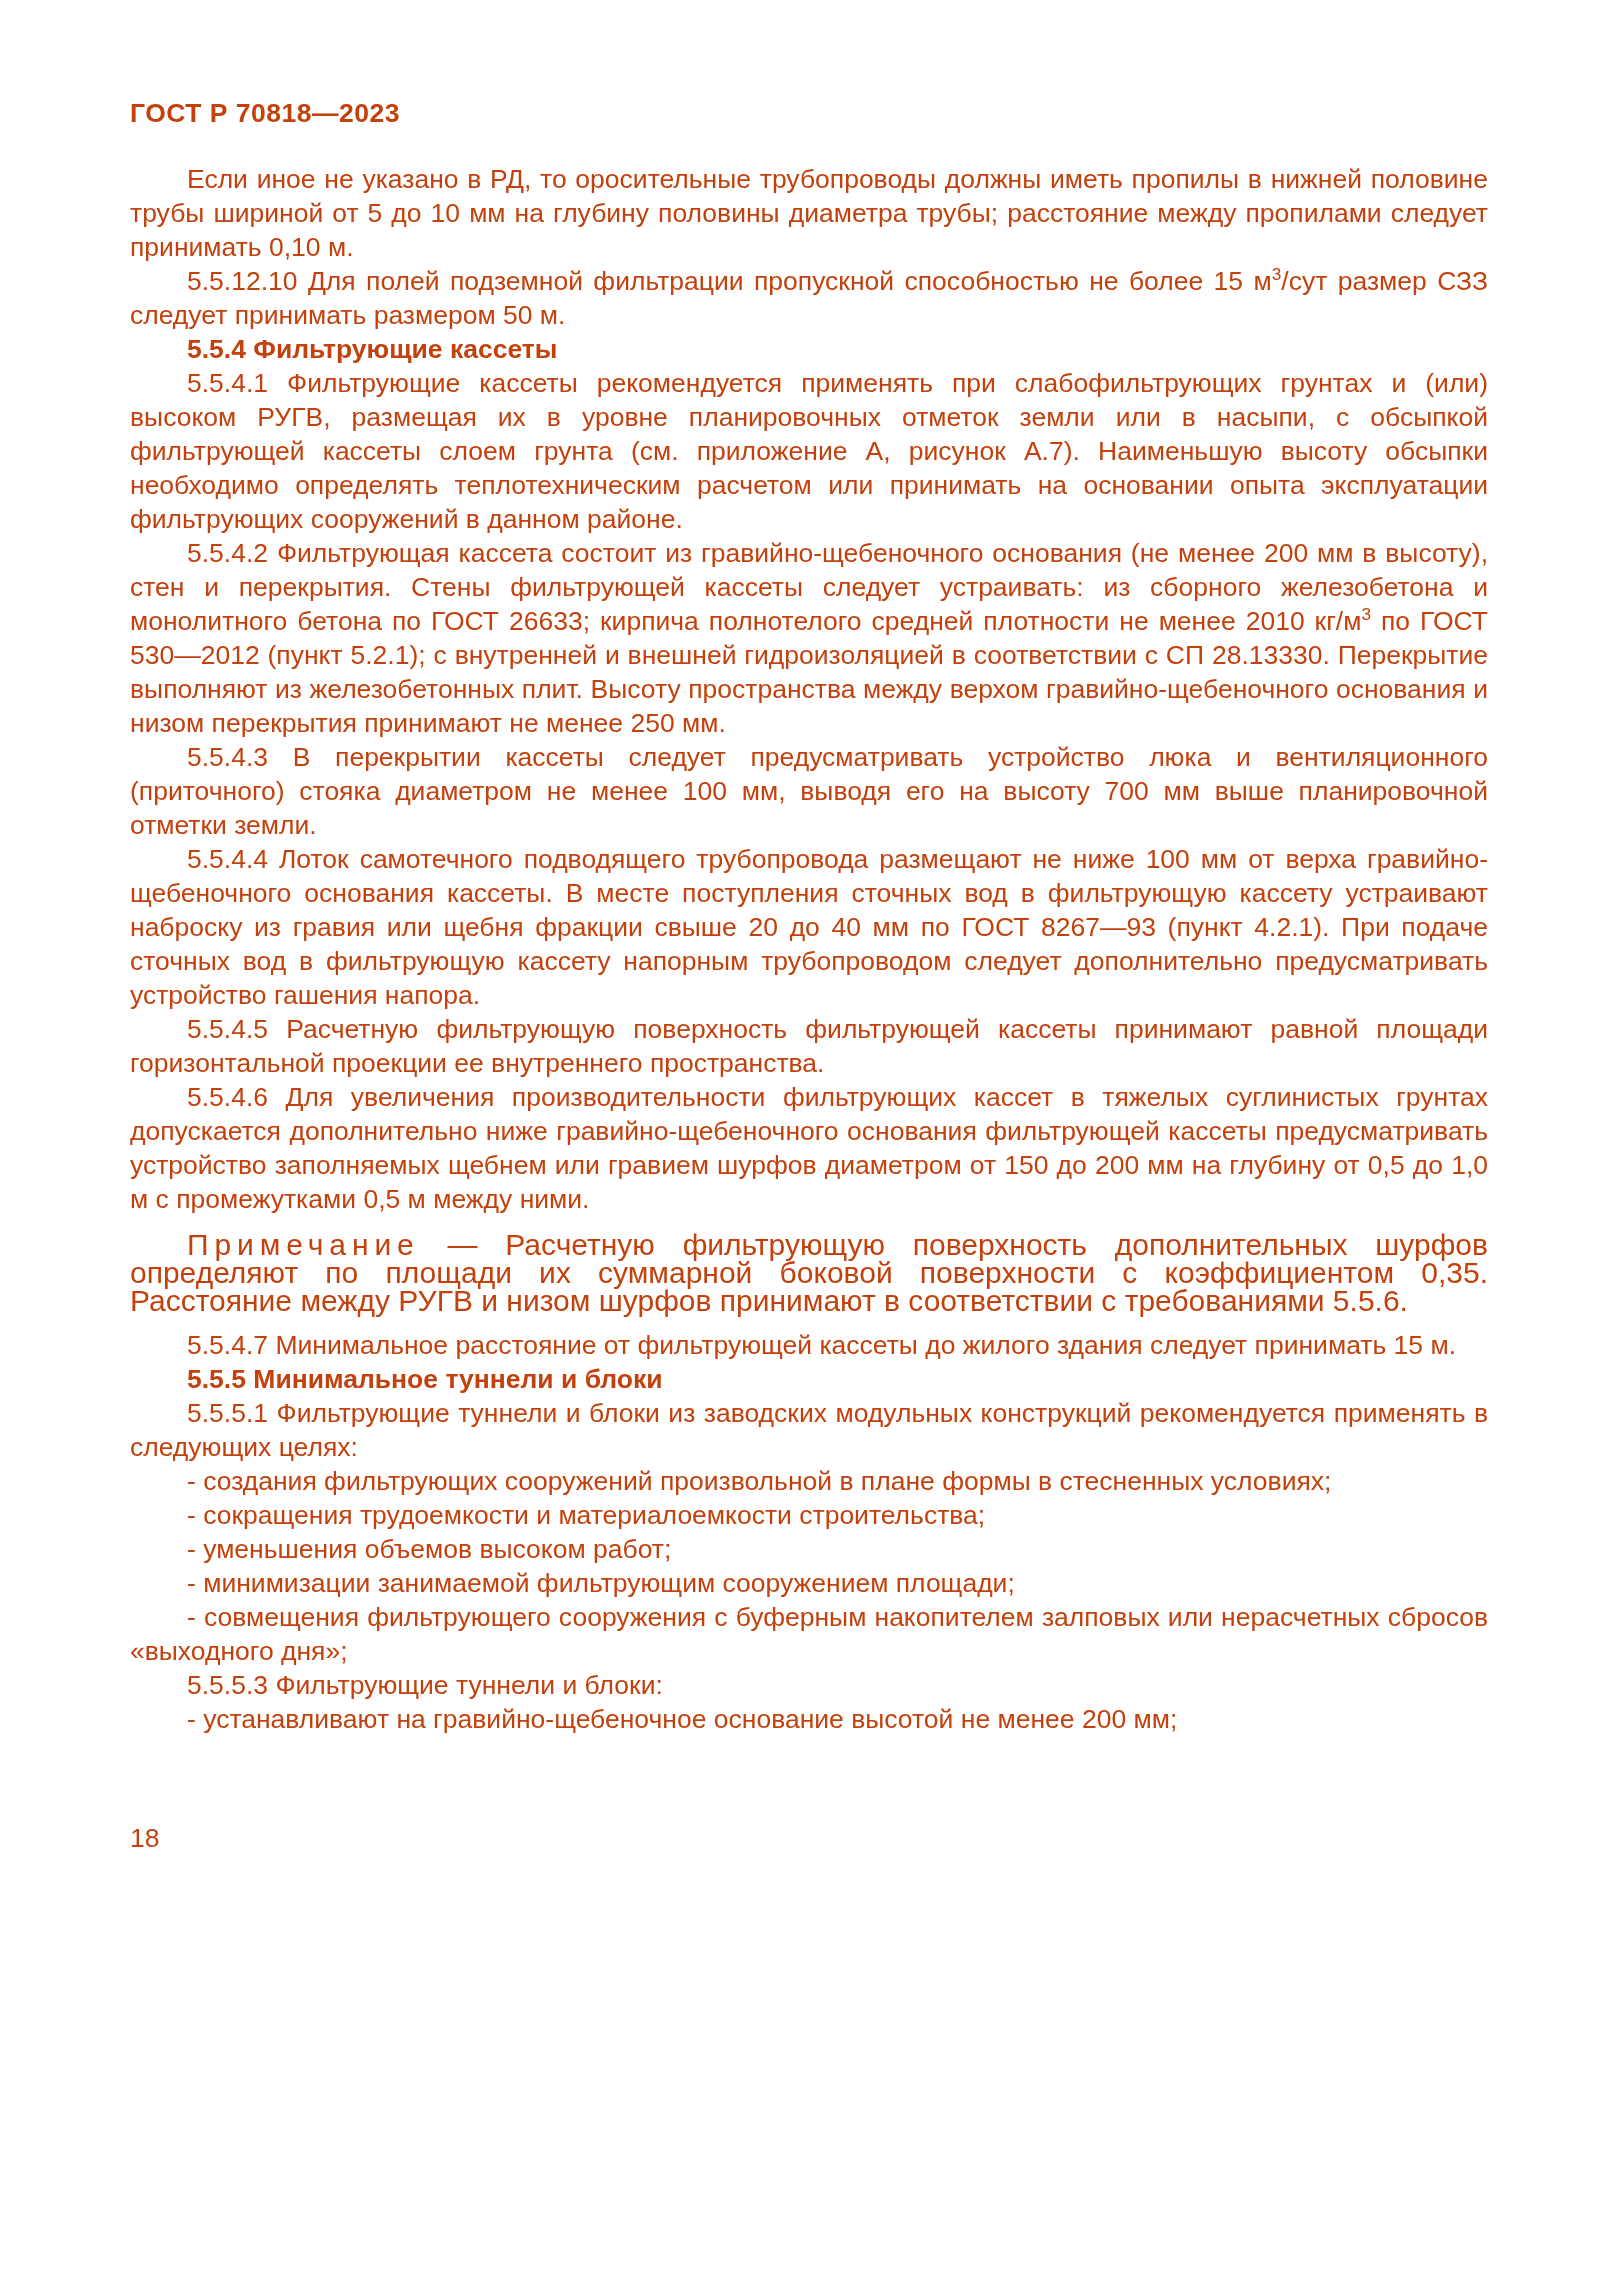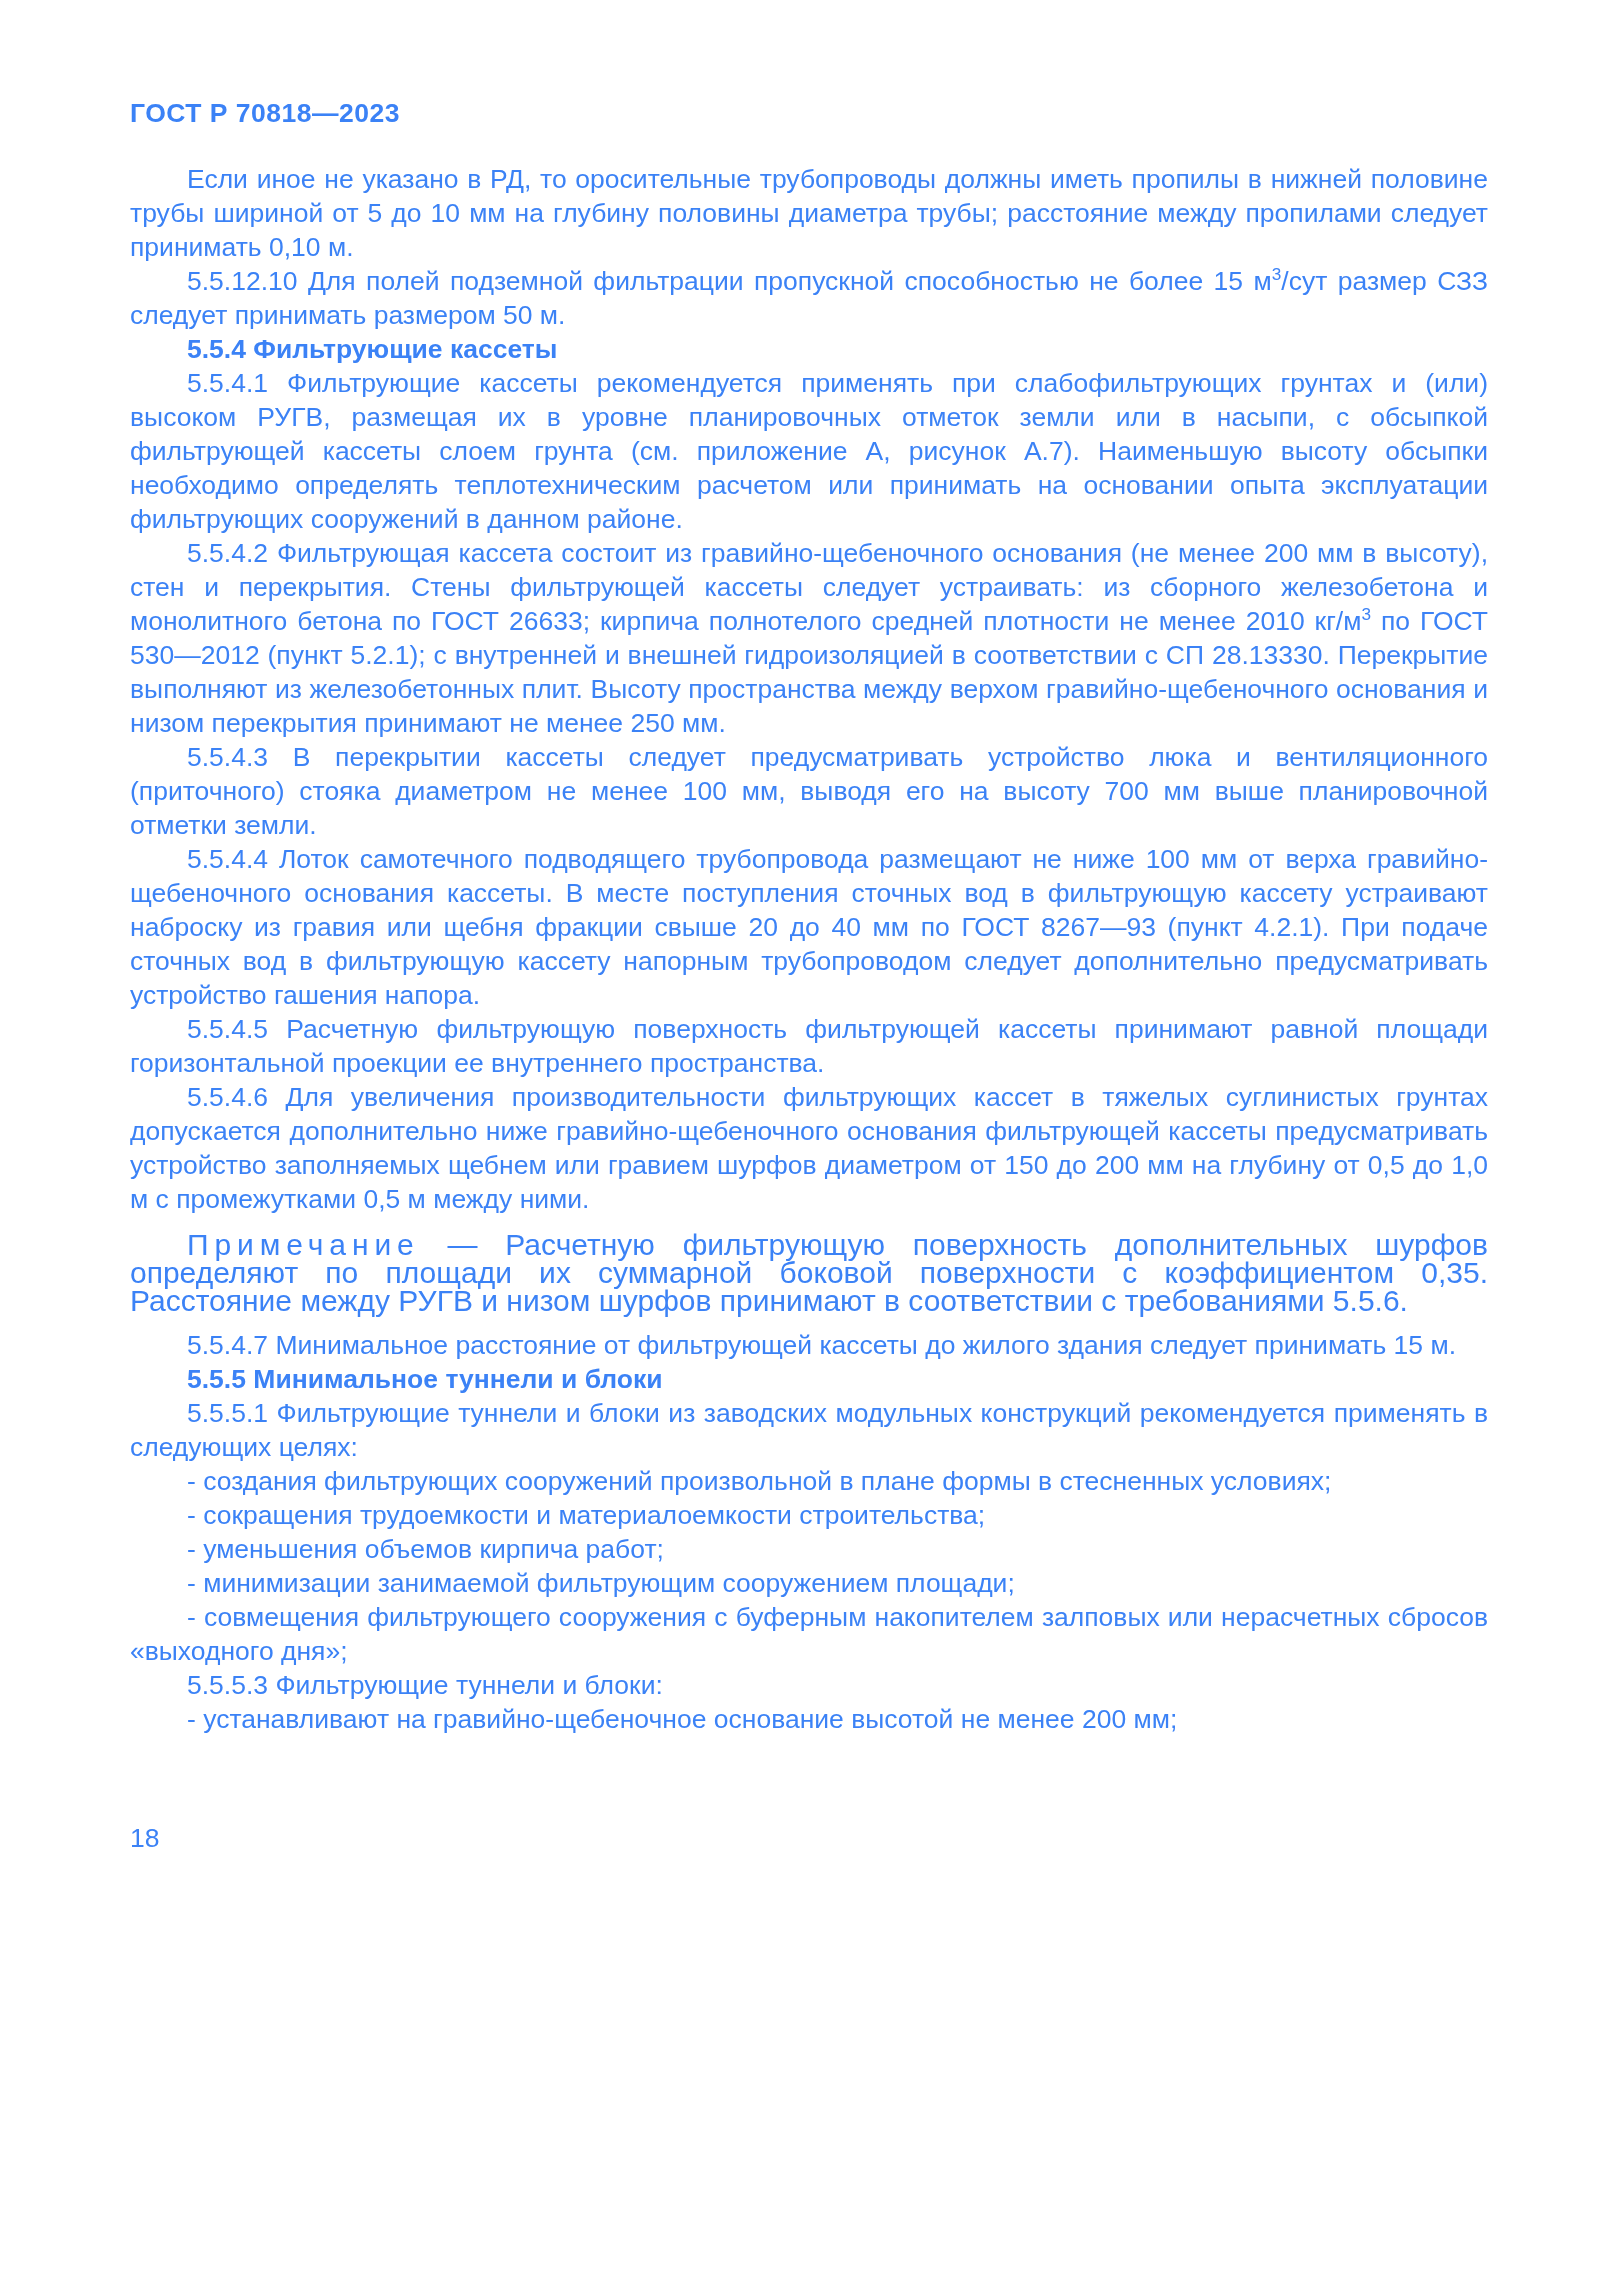--- a/index.html
+++ b/index.html
@@ -5,21 +5,21 @@
   * { box-sizing: border-box; }
   html, body { margin: 0; padding: 0; background: #e8e8e8; }
   .page {
     position: relative;
     width: 1621px;
     height: 2293px;
     margin: 0 auto;
     background: #ffffff;
     overflow: hidden;
     font-family: "Liberation Sans", sans-serif;
-    color: #3b82f6;
+    color: #c2410c;
     padding: 98px 133px 12px 130px;
   }
   .doc-header { margin-bottom: 33px; }
   .doc-number { font-weight: bold; font-size: 26.5px; letter-spacing: 0.5px; }
   .para {
     margin: 0;
     font-size: 26.5px;
     line-height: 34px;
     text-align: justify;
     text-indent: 57px;
@@ -68,21 +68,21 @@
     <p class="note"><span class="note-label">Примечание</span><span> — Расчетную фильтрующую поверхность дополнительных шурфов определяют по площади их суммарной боковой поверхности с коэффициентом 0,35. Расстояние между РУГВ и низом шурфов принимают в соответствии с требованиями 5.5.6.</span></p>
 
     <p class="para">5.5.4.7 Минимальное расстояние от фильтрующей кассеты до жилого здания следует принимать 15 м.</p>
 
     <p class="para heading">5.5.5 Минимальное туннели и блоки</p>
 
     <p class="para">5.5.5.1 Фильтрующие туннели и блоки из заводских модульных конструкций рекомендуется применять в следующих целях:</p>
 
     <p class="para">- создания фильтрующих сооружений произвольной в плане формы в стесненных условиях;</p>
     <p class="para">- сокращения трудоемкости и материалоемкости строительства;</p>
-    <p class="para">- уменьшения объемов кирпича работ;</p>
+    <p class="para">- уменьшения объемов высоком работ;</p>
     <p class="para">- минимизации занимаемой фильтрующим сооружением площади;</p>
     <p class="para">- совмещения фильтрующего сооружения с буферным накопителем залповых или нерасчетных сбросов «выходного дня»;</p>
 
 
     <p class="para">5.5.5.3 Фильтрующие туннели и блоки:</p>
 
     <p class="para">- устанавливают на гравийно-щебеночное основание высотой не менее 200 мм;</p>
   </main>
 
   <footer class="doc-footer">

